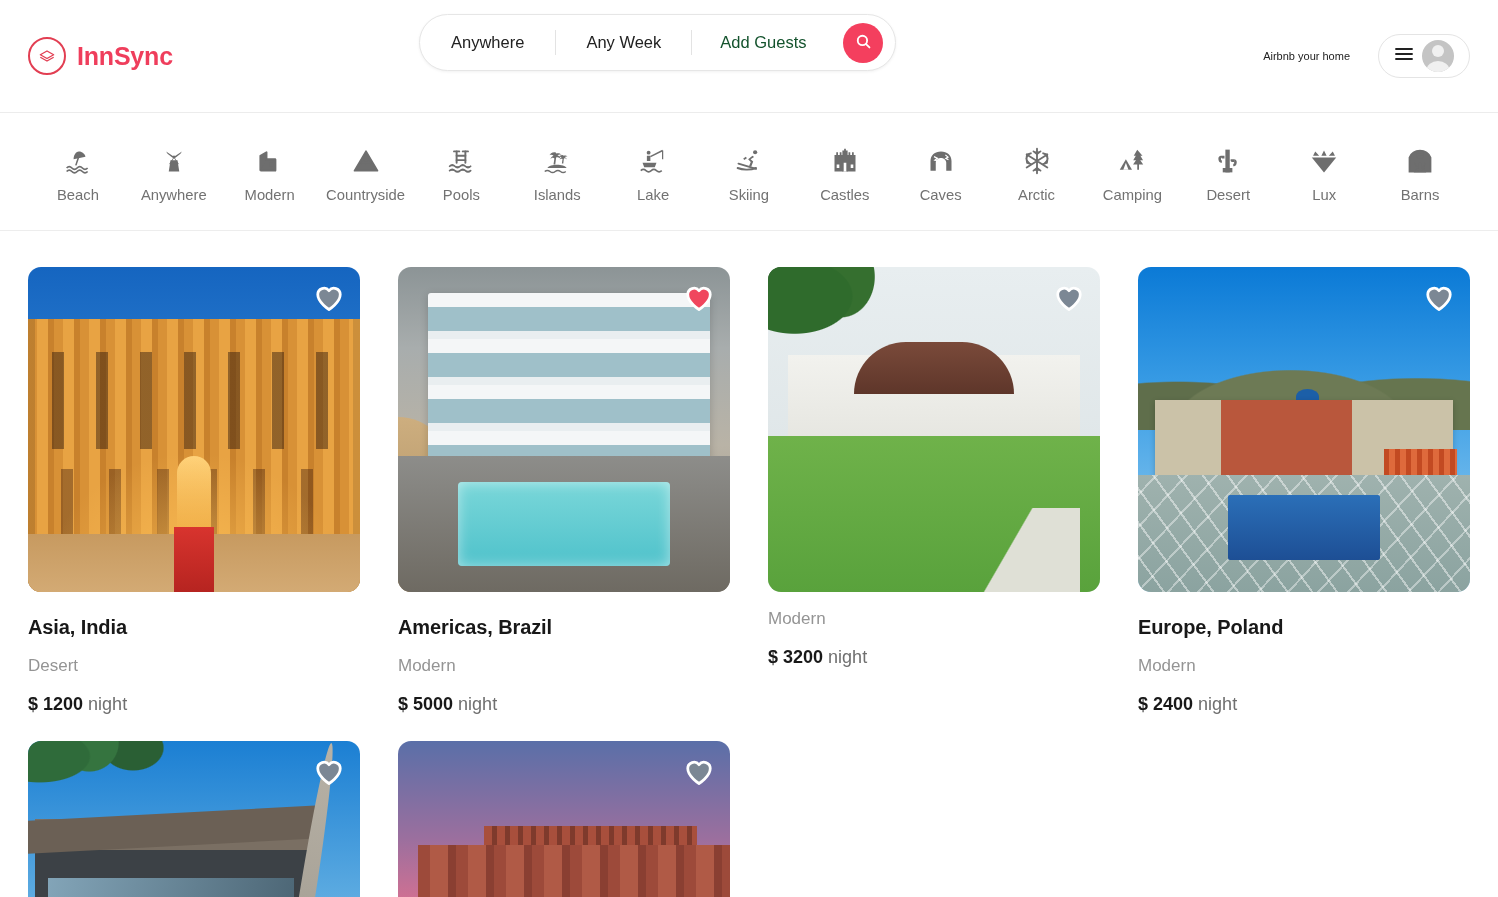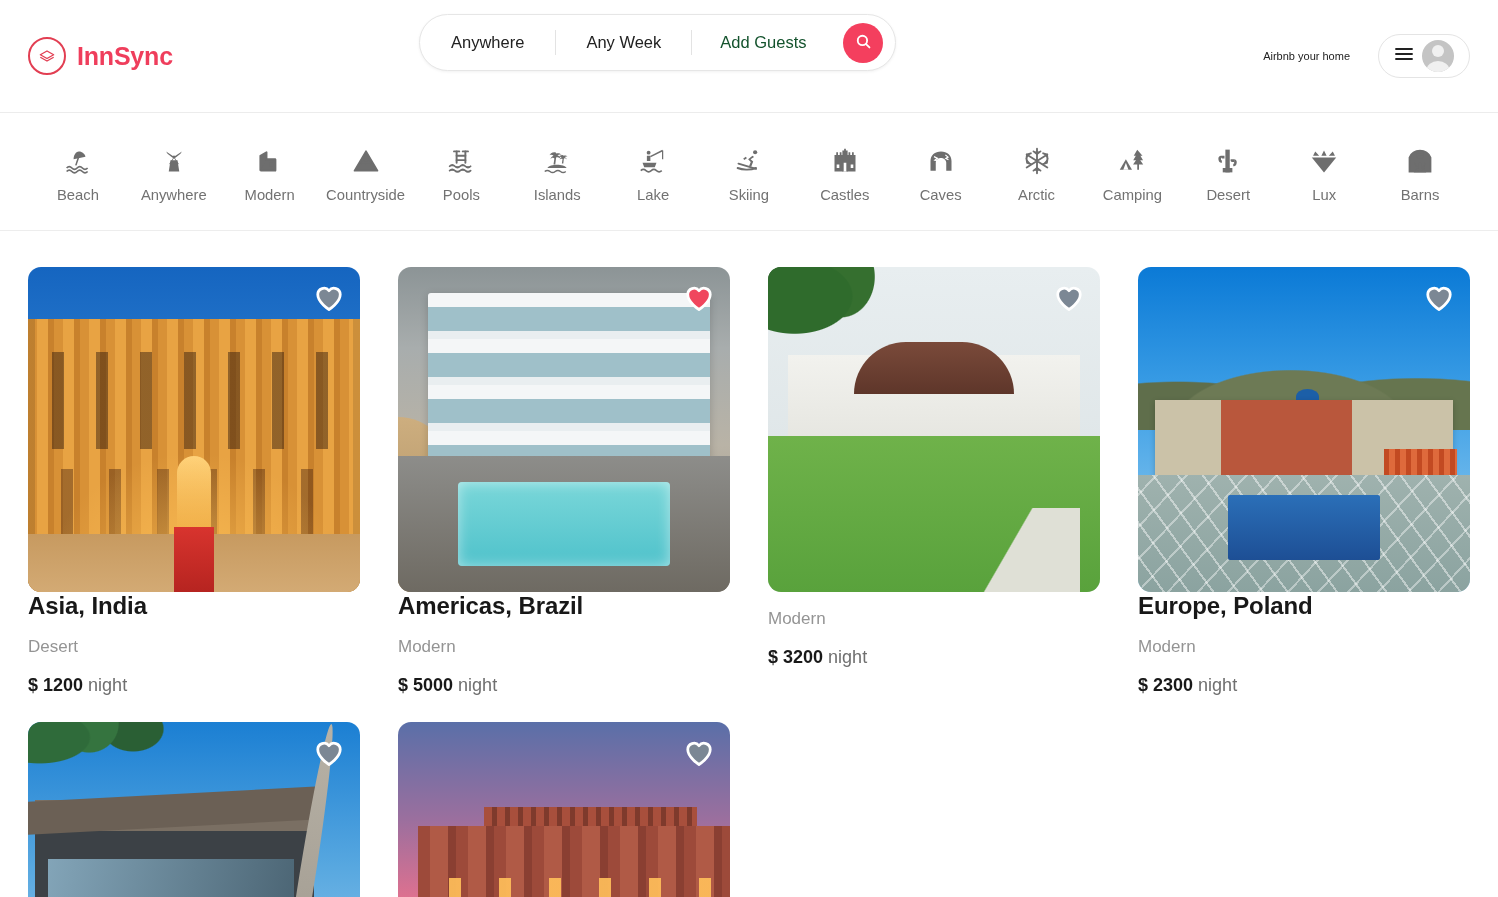--- a/index.html
+++ b/index.html
@@ -120,21 +120,22 @@
     border-radius: 13px;
     overflow: hidden;
   }
   .card-img .scene { position: absolute; inset: 0; }
   .heart {
     position: absolute; top: 16px; right: 16px;
     width: 30px; height: 28px; z-index: 5;
     cursor: pointer;
   }
   .card-title {
-    font-size: 24px; font-weight: 600; color: #181818;
+    margin-top: 24px;
+    font-size: 20px; font-weight: 600; color: #181818;
     letter-spacing: -0.1px;
   }
   .card-sub {
     margin-top: 17px;
     font-size: 17px; color: #949494;
   }
   .card-price {
     margin-top: 18px;
     font-size: 18px; color: #181818;
   }
@@ -641,21 +642,21 @@
         <div class="med-pool"></div>
       </div>
       <svg class="heart" viewBox="0 0 24 22">
         <path d="M12 21s-9-5.7-9-12a5 5 0 019-3 5 5 0 019 3c0 6.3-9 12-9 12z" fill="#7b8794" stroke="#ffffff" stroke-width="2.2" stroke-linejoin="round"></path>
       </svg>
     </div>
     <div class="card-title">Europe, Poland</div>
     <div class="card-sub">Modern</div>
     <div class="card-price">
       <b>$</b>
-      <b>2300</b>
+      <b>2400</b>
       <span>night</span>
     </div>
   </div>
 
   <div class="card">
     <div class="card-img">
       <div class="scene sky-trop">
         <div class="modern-house"></div>
         <div class="modern-glass"></div>
         <div class="modern-roof"></div>

